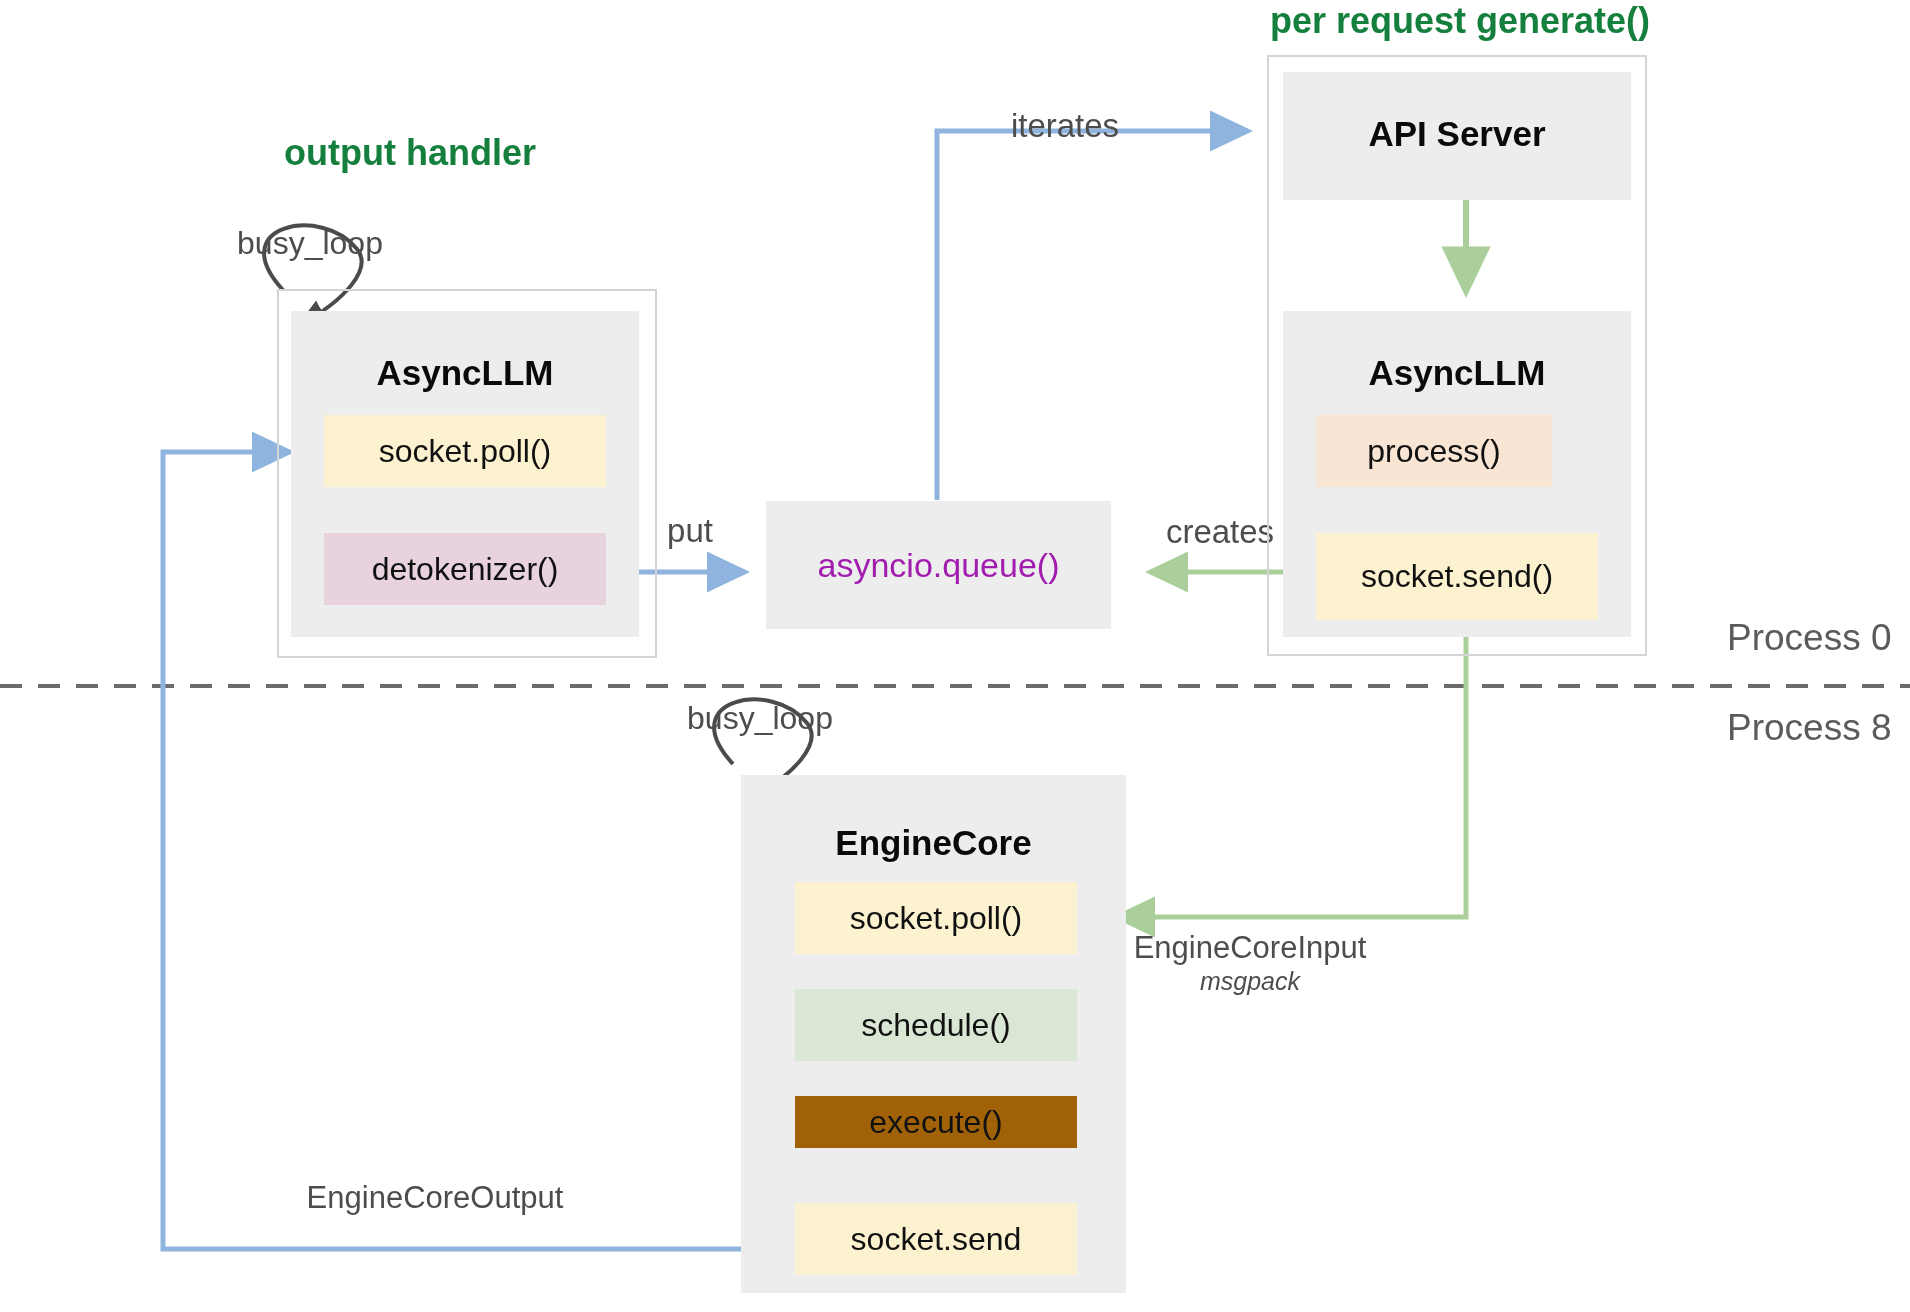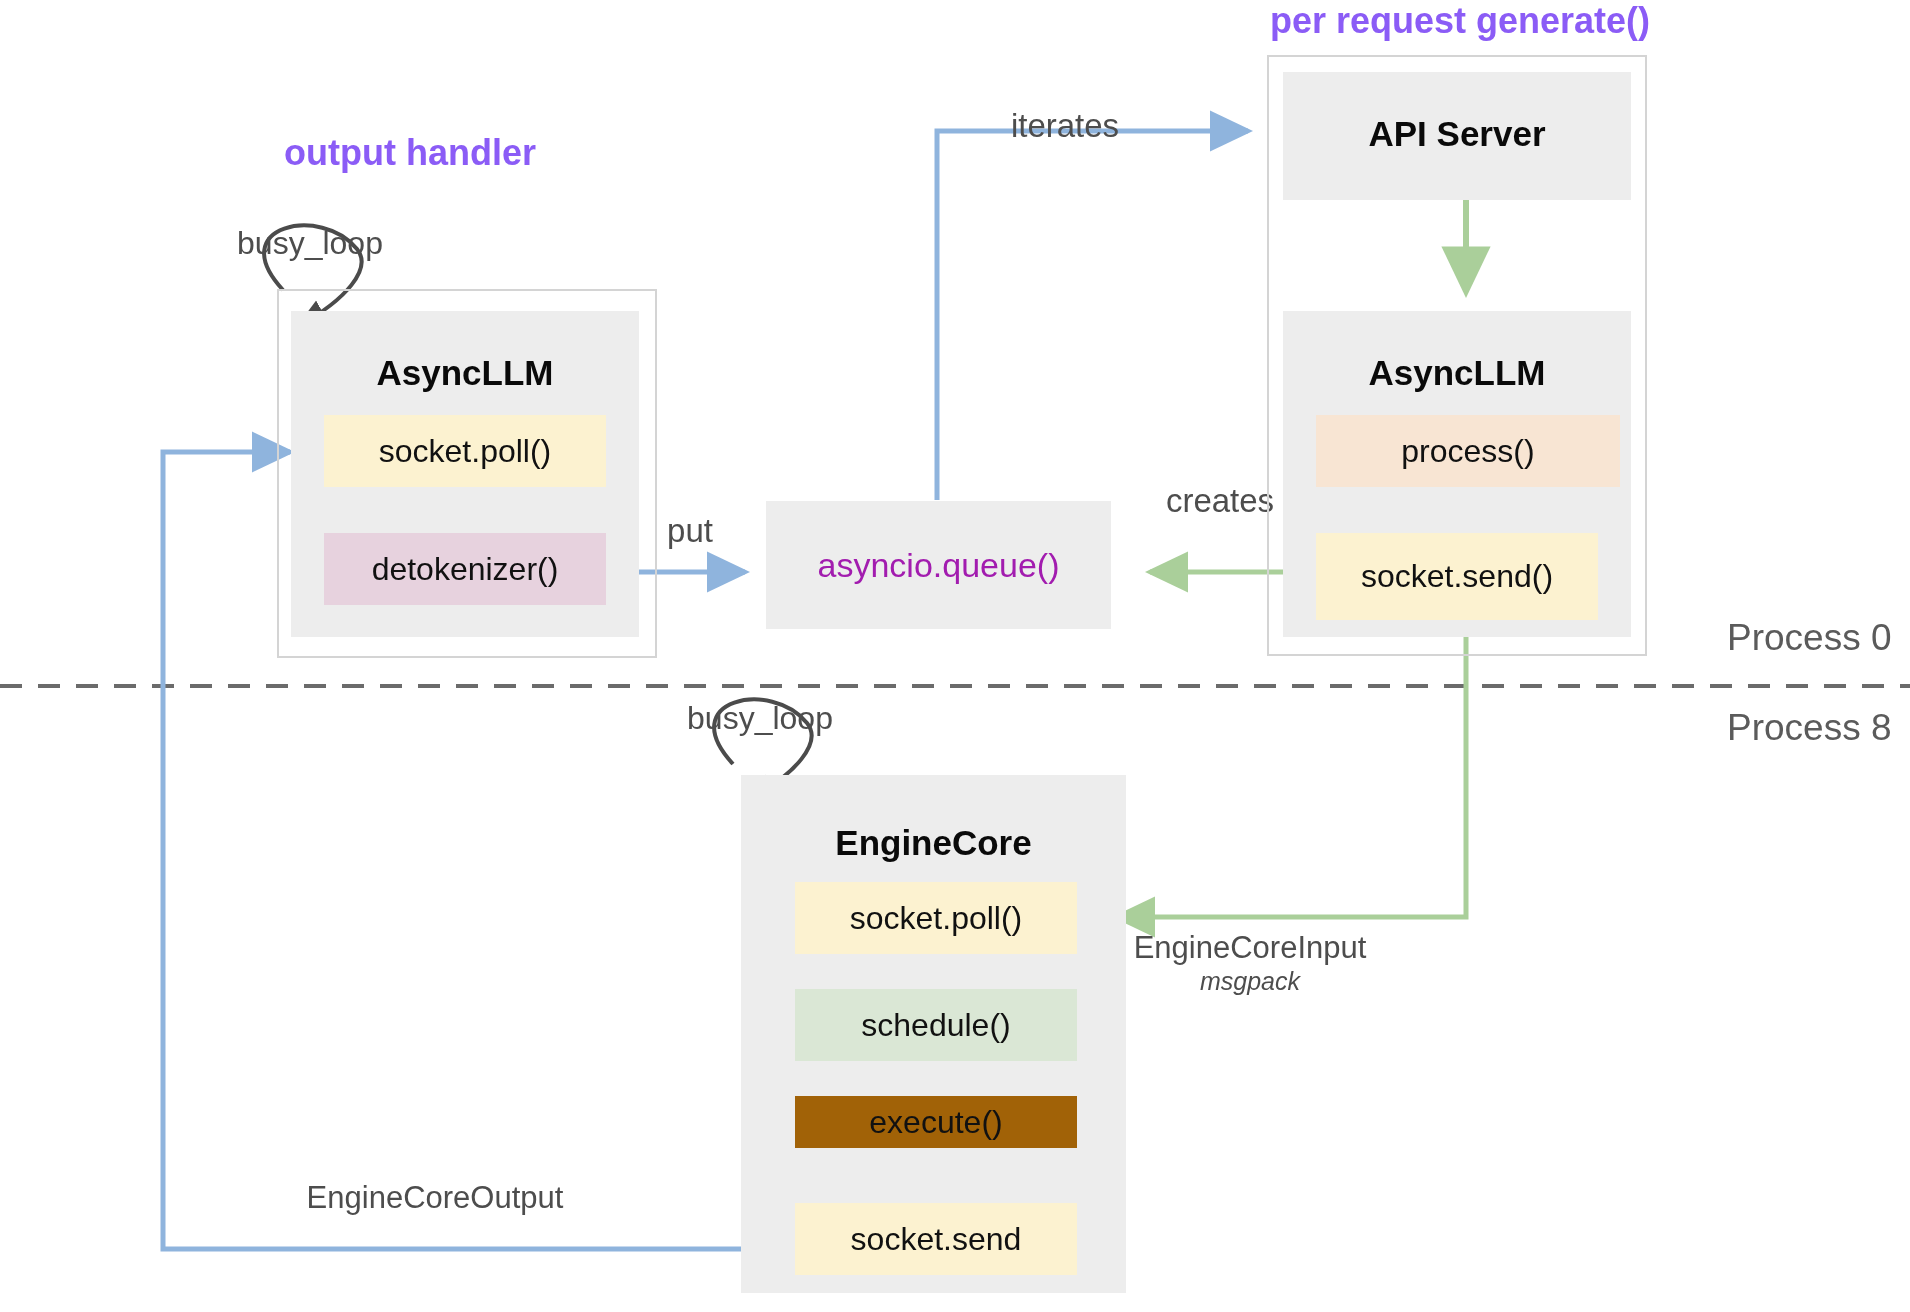--- a/index.html
+++ b/index.html
@@ -4,21 +4,21 @@
 <style>
   html,body{margin:0;padding:0;background:#ffffff;}
   body{font-family:"Liberation Sans", sans-serif;}
   #stage{position:relative;width:1910px;height:1312px;background:#ffffff;overflow:hidden;}
 
   .grp{position:absolute;border:2px solid #d4d4d4;background:transparent;box-sizing:border-box;}
   .panel{position:absolute;background:#ededed;box-sizing:border-box;}
   .panel-title{position:absolute;left:0;right:0;text-align:center;font-weight:bold;color:#0a0a0a;}
   .sub{position:absolute;box-sizing:border-box;display:flex;align-items:center;justify-content:center;
        color:#111111;}
-  .grptitle{position:absolute;font-weight:bold;color:#8b5cf6;text-align:center;}
+  .grptitle{position:absolute;font-weight:bold;color:#15803d;text-align:center;}
   .edgelabel{position:absolute;color:#4d4d4d;text-align:center;white-space:nowrap;}
   .edgelabel .it{display:block;font-style:italic;font-size:25px;color:#4d4d4d;}
   .proclabel{position:absolute;color:#5b5b5b;white-space:nowrap;}
   svg.lay{position:absolute;left:0;top:0;width:1910px;height:1312px;overflow:visible;pointer-events:none;}
 </style>
 </head>
 <body>
 
 <div id="stage">
 
@@ -77,35 +77,35 @@
   <div class="sub" style="left:324px;top:533px;width:282px;height:72px;font-size:32px;background:#e7d2de;">
     <span>detokenizer()</span>
   </div>
 
   <div class="panel" style="left:766px;top:501px;width:345px;height:128px;display:flex;align-items:center;justify-content:center;">
     <span style="font-size:34px;color:#a21caf;">asyncio.queue()</span>
   </div>
 
   <div class="edgelabel" style="left:630px;top:512px;width:120px;font-size:33px;">put</div>
 
-  <div class="edgelabel" style="left:1120px;top:482px;width:200px;font-size:33px;">creates</div>
+  <div class="edgelabel" style="left:1120px;top:513px;width:200px;font-size:33px;">creates</div>
 
   <div class="edgelabel" style="left:940px;top:80px;width:250px;font-size:33px;margin-top:27px;">iterates</div>
 
   <div class="grp" style="left:1267px;top:55px;width:380px;height:601px;"></div>
 
   <div class="panel" style="left:1283px;top:72px;width:348px;height:128px;">
     <div class="panel-title" style="top:42px;font-size:35px;">API Server</div>
   </div>
 
   <div class="panel" style="left:1283px;top:311px;width:348px;height:326px;">
     <div class="panel-title" style="top:42px;font-size:35px;">AsyncLLM</div>
   </div>
 
-  <div class="sub" style="left:1316px;top:415px;width:304px;height:72px;font-size:32px;background:#f8e5d3;">
+  <div class="sub" style="left:1316px;top:415px;width:236px;height:72px;font-size:32px;background:#f8e5d3;">
     <span>process()</span>
   </div>
 
   <div class="sub" style="left:1316px;top:533px;width:282px;height:87px;font-size:32px;background:#fcf2d0;">
     <span>socket.send()</span>
   </div>
 
   <div class="panel" style="left:741px;top:775px;width:385px;height:518px;">
     <div class="panel-title" style="top:48px;font-size:35px;">EngineCore</div>
   </div>

